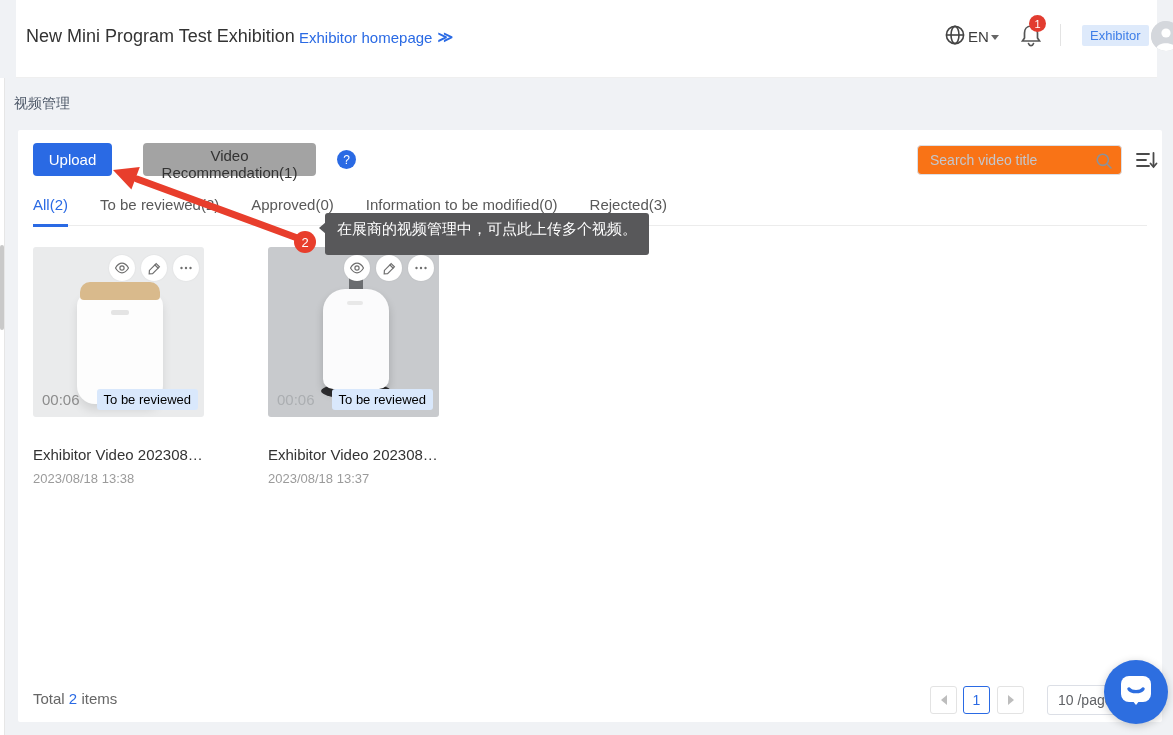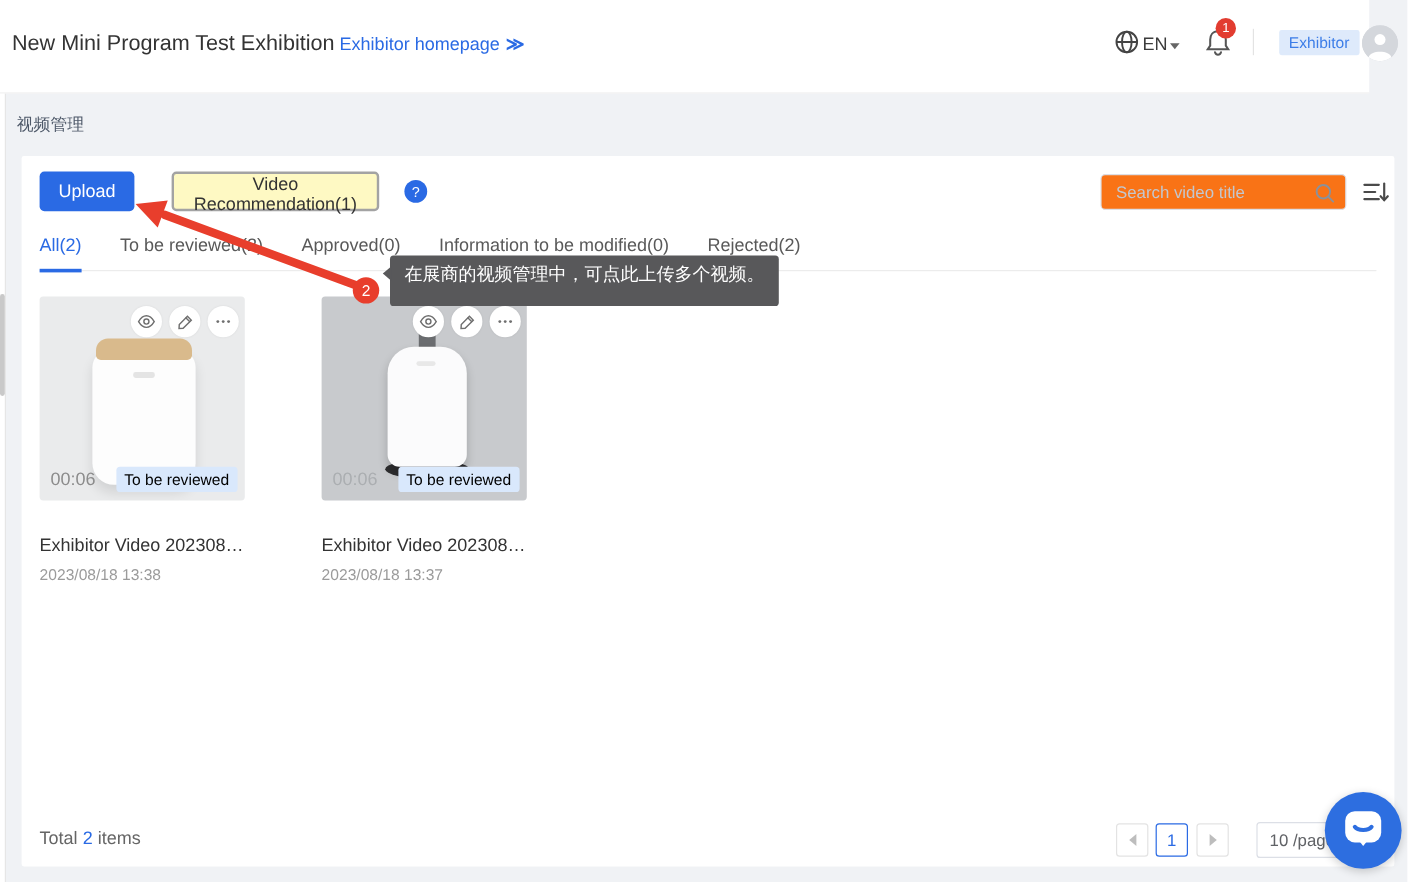--- a/index.html
+++ b/index.html
@@ -1,21 +1,21 @@
 <!DOCTYPE html>
 <html><head>
 <meta charset="utf-8">
 <style>
   * { margin:0; padding:0; box-sizing:border-box; }
   html,body { width:1173px; height:735px; }
   body { font-family:"Liberation Sans", sans-serif; overflow:hidden; }
   #app { position:relative; width:1173px; height:735px; background:#F0F2F5; overflow:hidden; }
 
   
-  .header { position:absolute; top:0; left:0; width:1141px; height:78px; background:#fff; border-bottom:1px solid #EFEFEF; z-index:2; }
+  .header { position:absolute; top:0; left:16px; width:1141px; height:78px; background:#fff; border-bottom:1px solid #EFEFEF; z-index:2; }
   .hdr-title { position:absolute; left:10px; top:26px; font-size:18px; color:#333; }
   .hdr-link { position:absolute; left:283px; top:28px; font-size:15px; color:#2A6AE4; cursor:pointer; display:flex; align-items:center; gap:5px; }
   .hdr-link .dbl-chev { font-size:15px; font-weight:bold; }
   .lang { position:absolute; left:928px; top:24px; display:flex; align-items:center; gap:2px; cursor:pointer; color:#3c3c3c; font-size:15px; }
   .caret-down { width:0; height:0; border-left:4px solid transparent; border-right:4px solid transparent; border-top:5px solid #666; margin-top:2px; }
   .bell-wrap { position:absolute; left:1003px; top:22px; width:30px; height:32px; cursor:pointer; }
   .notif-badge { position:absolute; left:10px; top:-7px; min-width:17px; height:17px; background:#E23C30; color:#fff; border-radius:9px; font-size:11px; display:flex; align-items:center; justify-content:center; padding:0 4px; }
   .hdr-divider { position:absolute; left:1044px; top:24px; width:1px; height:22px; background:#E3E3E3; }
   .role-badge { position:absolute; left:1066px; top:25px; height:21px; background:#DEEAFB; color:#3D7EE8; font-size:13px; padding:0 8px; display:flex; align-items:center; border-radius:2px; }
   .avatar { position:absolute; left:1135px; top:21px; width:30px; height:30px; border-radius:50%; background:#D4D7DC; cursor:pointer; overflow:hidden; }
@@ -24,21 +24,21 @@
   .left-rail { position:absolute; left:0; top:78px; width:5px; height:657px; background:#fff; border-right:1px solid #E6E6E6; z-index:3; }
   .left-rail-thumb { position:absolute; left:0; top:167px; width:4px; height:85px; background:#C9C9C9; border-radius:2px; cursor:pointer; }
 
   
   .page-title { position:absolute; left:14px; top:95px; font-size:14px; color:#4E5969; }
 
   
   .panel { position:absolute; left:18px; top:130px; width:1144px; height:592px; background:#fff; border-radius:2px; }
 
   .btn-upload { position:absolute; left:15px; top:13px; width:79px; height:33px; background:#2A6AE4; color:#fff; border:none; border-radius:4px; font-size:15px; font-family:inherit; cursor:pointer; }
-  .btn-videorec { position:absolute; left:125px; top:13px; width:173px; height:33px; background:#fef9c3; color:#333; border:2px solid #a3a3a3; border-radius:4px; font-size:15px; font-family:inherit; cursor:pointer; }
+  .btn-videorec { position:absolute; left:125px; top:13px; width:173px; height:33px; background:#a3a3a3; color:#333; border:4px solid #a3a3a3; border-radius:4px; font-size:15px; font-family:inherit; cursor:pointer; }
   .help-circle { position:absolute; left:319px; top:20px; width:19px; height:19px; border-radius:50%; background:#2A6AE4; color:#fff; font-size:12px; display:flex; align-items:center; justify-content:center; cursor:pointer; }
 
   .search-box { position:absolute; left:899px; top:15px; width:205px; height:30px; border:1px solid #DCDFE6; border-radius:4px; background:#f97316; }
   .search-box input { position:absolute; left:0; top:0; width:175px; height:28px; border:none; outline:none; padding:0 0 0 12px; font-size:14px; font-family:inherit; color:#333; background:transparent; }
   .search-box input::placeholder { color:#C3C7CE; }
   .search-ico { position:absolute; right:8px; top:6px; cursor:pointer; }
   .sort-ico { position:absolute; left:1116px; top:18px; width:24px; height:24px; cursor:pointer; }
 
   
   .tabs { position:absolute; left:15px; top:58px; width:1114px; height:38px; border-bottom:1px solid #ECECEC; display:flex; gap:32px; }
@@ -174,21 +174,21 @@
             <polyline points="16.5,15.5 19.5,18.8 22.5,15.5"></polyline>
           </g>
         </svg>
     </span>
 
     <div class="tabs">
       <div class="tab active">All(2)</div>
       <div class="tab">To be reviewed(2)</div>
       <div class="tab">Approved(0)</div>
       <div class="tab">Information to be modified(0)</div>
-      <div class="tab">Rejected(2)</div>
+      <div class="tab">Rejected(3)</div>
     </div>
 
     <div class="card card1">
       <div class="thumb">
         <div class="purifier1">
           <div class="body"></div>
             <div class="top"></div>
             <div class="ctrl"></div>
         </div>
         <div class="thumb-actions">

